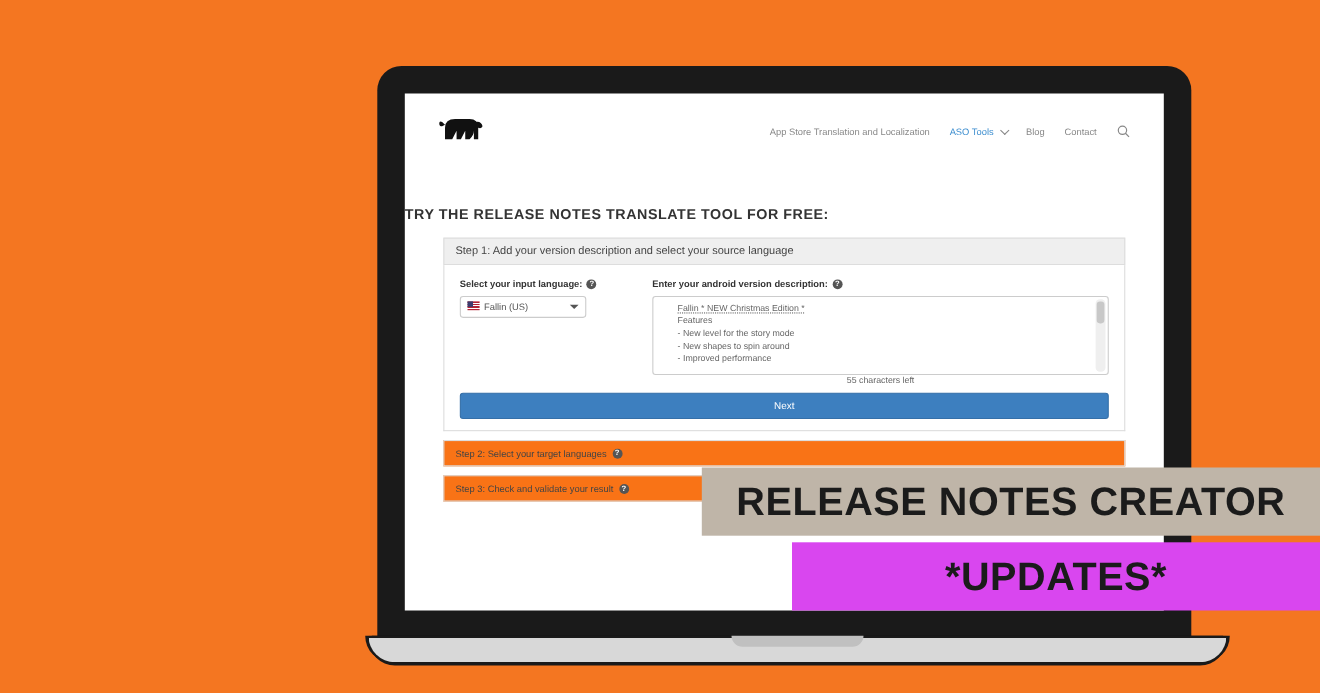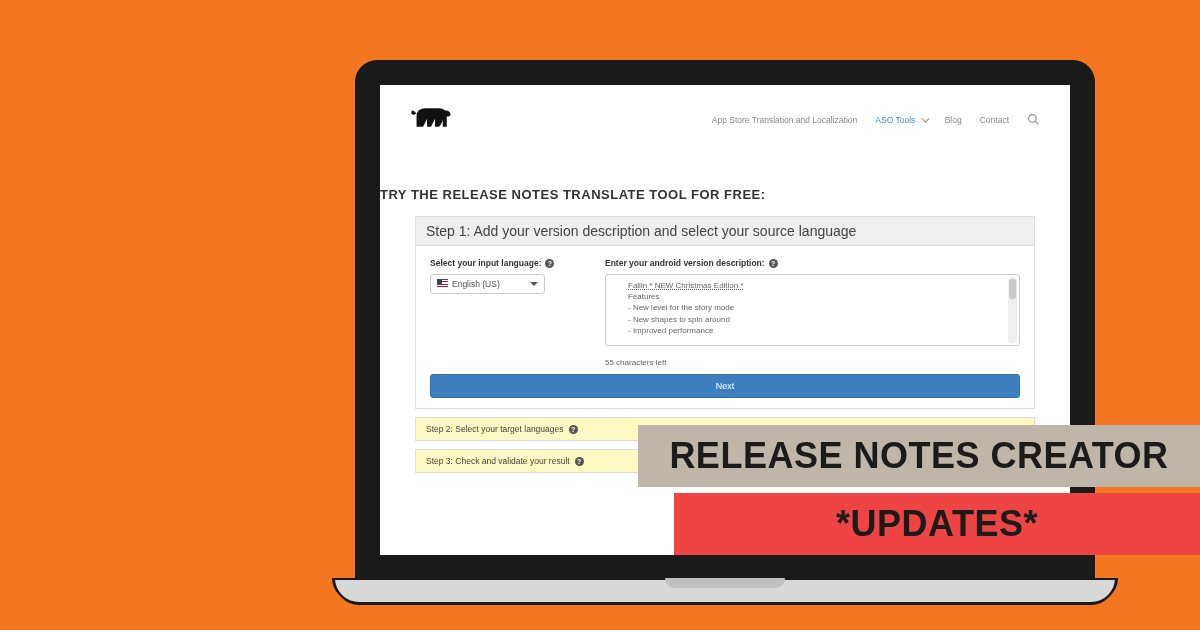--- a/index.html
+++ b/index.html
@@ -14,21 +14,21 @@
 .laptop {
   position: absolute;
   left: 335px;
   top: 60px;
   width: 780px;
   height: 560px;
 }
 .laptop-bezel {
   position: absolute;
   top: 0;
-  left: 20px;
+  left: 8px;
   width: 740px;
   height: 520px;
   background: #1a1a1a;
   border-radius: 22px 22px 0 0;
   padding: 25px;
 }
 .laptop-base {
   position: absolute;
   bottom: 18px;
   left: 0;
@@ -96,21 +96,21 @@
   margin: 42px 0 14px;
 }
 .panel {
   width: 620px;
   margin: 0 auto;
 }
 .step-head {
   background: #efefef;
   border: 1px solid #ddd;
   padding: 6px 10px;
-  font-size: 14px;
+  font-size: 10px;
   color: #444;
   display: flex;
   align-items: center;
   gap: 5px;
 }
 .step-body {
   border: 1px solid #ddd;
   border-top: none;
   background: #fff;
   padding: 12px 14px 10px;
@@ -181,33 +181,33 @@
 }
 .ta .sb {
   position: absolute; right: 2px; top: 2px; bottom: 2px; width: 9px;
   background: #efefef; border-radius: 4px;
 }
 .ta .sb::before {
   content: ""; position: absolute; top: 2px; left: 1px; width: 7px; height: 20px;
   background: #c8c8c8; border-radius: 3px;
 }
 .underline { text-decoration: underline dotted; }
-.counter { font-size: 8px; color: #666; margin-top: 12px; }
+.counter { font-size: 8px; color: #666; margin-top: 0; text-align: center; }
 .btn-next {
   margin-top: 7px;
   background: #3d7fbf;
   color: #fff;
   text-align: center;
   padding: 6px;
   border-radius: 3px;
   font-size: 9px;
   border: 1px solid #356fa8;
 }
 .step-collapsed {
-  background: #fef9c3;
+  background: #f97316;
   border: 1px solid #ddd;
   padding: 6px 10px;
   font-size: 8.5px;
   color: #444;
   margin-top: 8px;
   display: flex;
   align-items: center;
   gap: 5px;
 }
 
@@ -225,23 +225,23 @@
   font-weight: 900;
   font-size: 36px;
   letter-spacing: .5px;
   color: #1b1b1b;
   font-stretch: condensed;
 }
 .banner2 {
   position: absolute;
   right: 0;
   top: 493px;
-  width: 526px;
+  width: 480px;
   height: 62px;
-  background: #ef4444;
+  background: #d946ef;
   display: flex;
   align-items: center;
   justify-content: center;
   font-family: "Arial Black", Impact, sans-serif;
   font-weight: 900;
   font-size: 36px;
   letter-spacing: .5px;
   color: #1b1b1b;
   font-stretch: condensed;
 }
@@ -284,21 +284,21 @@
           <span>Step 1: Add your version description and select your source language</span>
         </div>
         <div class="step-body">
           <div class="cols">
             <div class="col-left">
               <div class="label">
                 <span>Select your input language:</span>
                 <span class="help-ico">?</span>
               </div>
               <div class="select-box">
-                <span><span class="flag"></span><span>English (US)</span></span>
+                <span><span class="flag"></span><span>Fallin (US)</span></span>
                 <span class="caret"></span>
               </div>
             </div>
             <div class="col-right">
               <div class="label">
                 <span>Enter your android version description:</span>
                 <span class="help-ico">?</span>
               </div>
               <div class="ta">
                 <div><span class="underline">Fallin * NEW Christmas Edition *</span></div>

